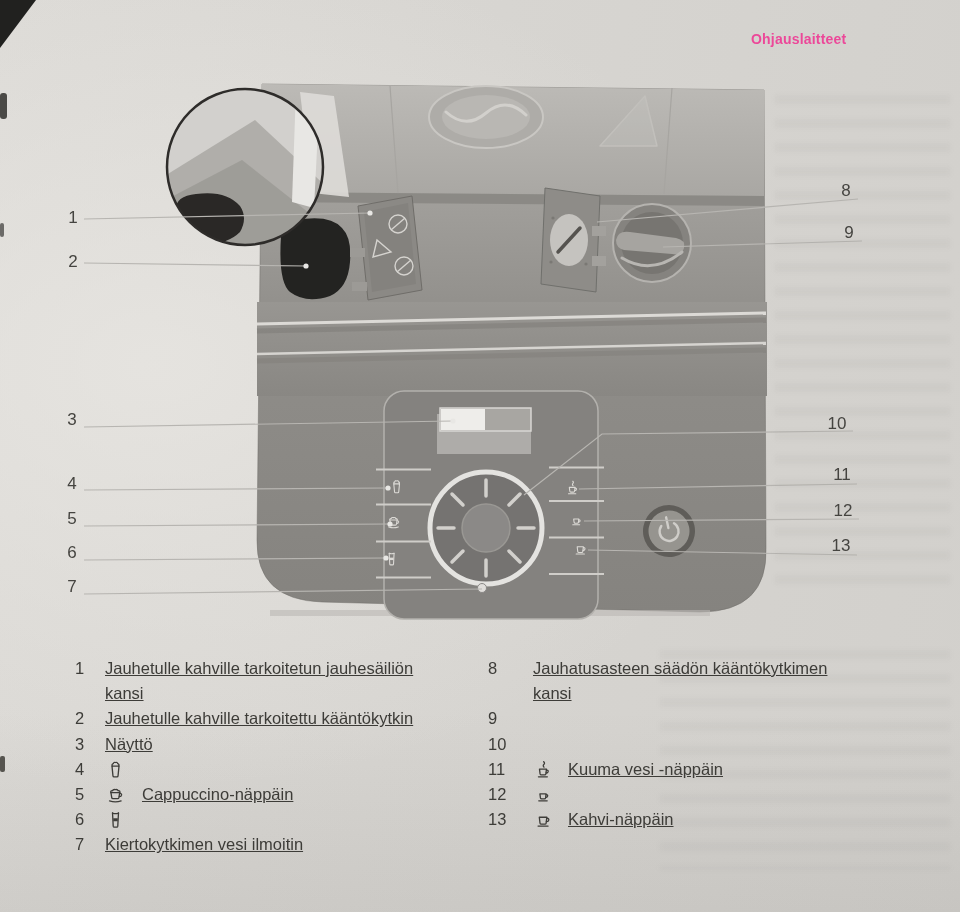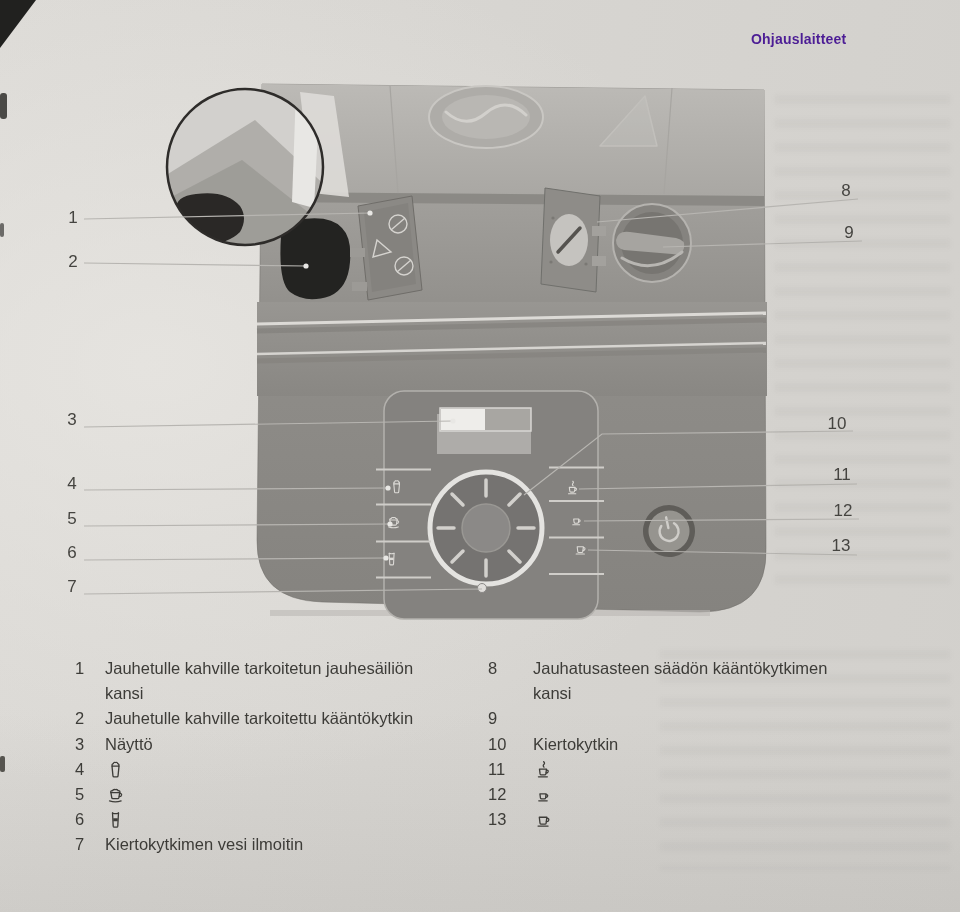--- a/index.html
+++ b/index.html
@@ -6,39 +6,39 @@
   body{
     width:960px;height:912px;position:relative;overflow:hidden;
     font-family:"Liberation Sans",sans-serif;
     background:
       radial-gradient(ellipse at 16% 40%, rgba(232,230,226,.8) 0%, rgba(232,230,226,0) 55%),
       linear-gradient(180deg, rgba(0,0,0,0) 78%, rgba(120,118,114,.12) 100%),
       linear-gradient(100deg, #dcdad6 0%, #d7d5d1 45%, #d2d0cc 100%);
   }
   .hdr{
     position:absolute;top:31px;left:751px;
-    font-size:14px;font-weight:bold;color:#4c1d95;letter-spacing:.2px;
+    font-size:14px;font-weight:bold;color:#ec4899;letter-spacing:.2px;
   }
   svg text{font-family:"Liberation Sans",sans-serif;}
   .callout{font-size:17px;fill:#454440;}
   .ghost{position:absolute;pointer-events:none;
     background:repeating-linear-gradient(180deg, rgba(122,120,116,.06) 0 9px, rgba(0,0,0,0) 9px 24px);
     filter:blur(2px);}
   .legend-col{position:absolute;top:656px;color:#3d3c38;font-size:16.5px;line-height:25.2px;}
   #legend-left{left:75px;width:400px;}
   #legend-right{left:488px;width:440px;}
   .lrow{display:flex;align-items:flex-start;}
   .lnum{flex:none;}
   #legend-left .lnum{width:30px;}
   #legend-right .lnum{width:45px;}
   .lic{flex:none;padding-top:2px;color:#3e3d39;}
   #legend-left .lic{width:37px;}
   #legend-right .lic{width:35px;}
   .lic svg{width:21px;height:21px;display:block;}
-  .llbl{flex:1;}
+  .llbl{flex:1;text-decoration:underline;}
   .picon{color:#dcdad6;}
 </style>
 </head>
 <body>
 
 <div class="hdr">Ohjauslaitteet</div>
 
 <svg width="960" height="912" viewBox="0 0 960 912" style="position:absolute;left:0;top:0;">
   <defs>
     <linearGradient id="gBody" x1="0" y1="0" x2="0" y2="1">
@@ -294,20 +294,21 @@
         </svg>
       </span>
     </div>
     <div class="lrow">
       <span class="lnum">5</span>
       <span class="lic">
         <svg viewBox="0 0 24 24">
           <use href="#ic-capp"></use>
         </svg>
       </span>
+      <span class="llbl">Cappuccino-näppäin</span>
     </div>
     <div class="lrow">
       <span class="lnum">6</span>
       <span class="lic">
         <svg viewBox="0 0 24 24">
           <use href="#ic-latte"></use>
         </svg>
       </span>
     </div>
     <div class="lrow">
@@ -318,39 +319,40 @@
 <div id="legend-right" class="legend-col">
     <div class="lrow">
       <span class="lnum">8</span>
       <span class="llbl">Jauhatusasteen säädön kääntökytkimen<br>kansi</span>
     </div>
     <div class="lrow">
       <span class="lnum">9</span>
     </div>
     <div class="lrow">
       <span class="lnum">10</span>
-      <span class="llbl">Kiertokytkin</span>
     </div>
     <div class="lrow">
       <span class="lnum">11</span>
       <span class="lic">
         <svg viewBox="0 0 24 24">
           <use href="#ic-water"></use>
         </svg>
       </span>
+      <span class="llbl">Kuuma vesi -näppäin</span>
     </div>
     <div class="lrow">
       <span class="lnum">12</span>
       <span class="lic">
         <svg viewBox="0 0 24 24">
           <use href="#ic-esp"></use>
         </svg>
       </span>
     </div>
     <div class="lrow">
       <span class="lnum">13</span>
       <span class="lic">
         <svg viewBox="0 0 24 24">
           <use href="#ic-coffee"></use>
         </svg>
       </span>
+      <span class="llbl">Kahvi-näppäin</span>
     </div>
   </div>
 
 </body></html>

